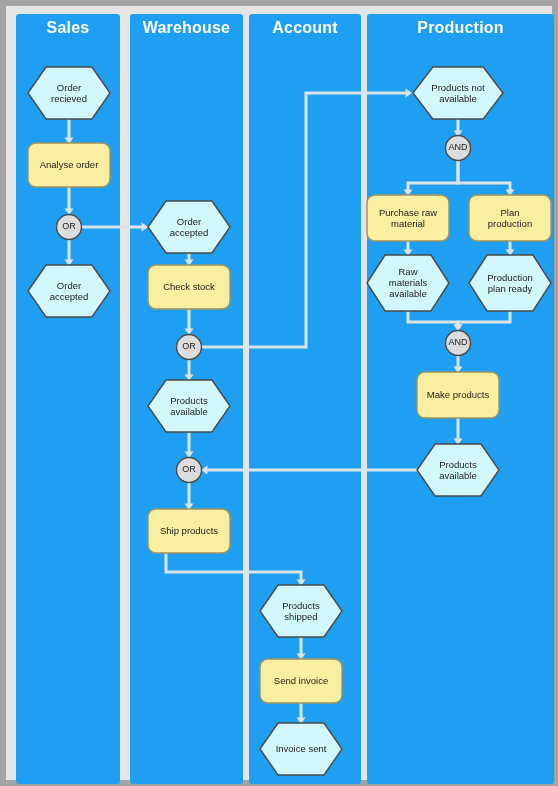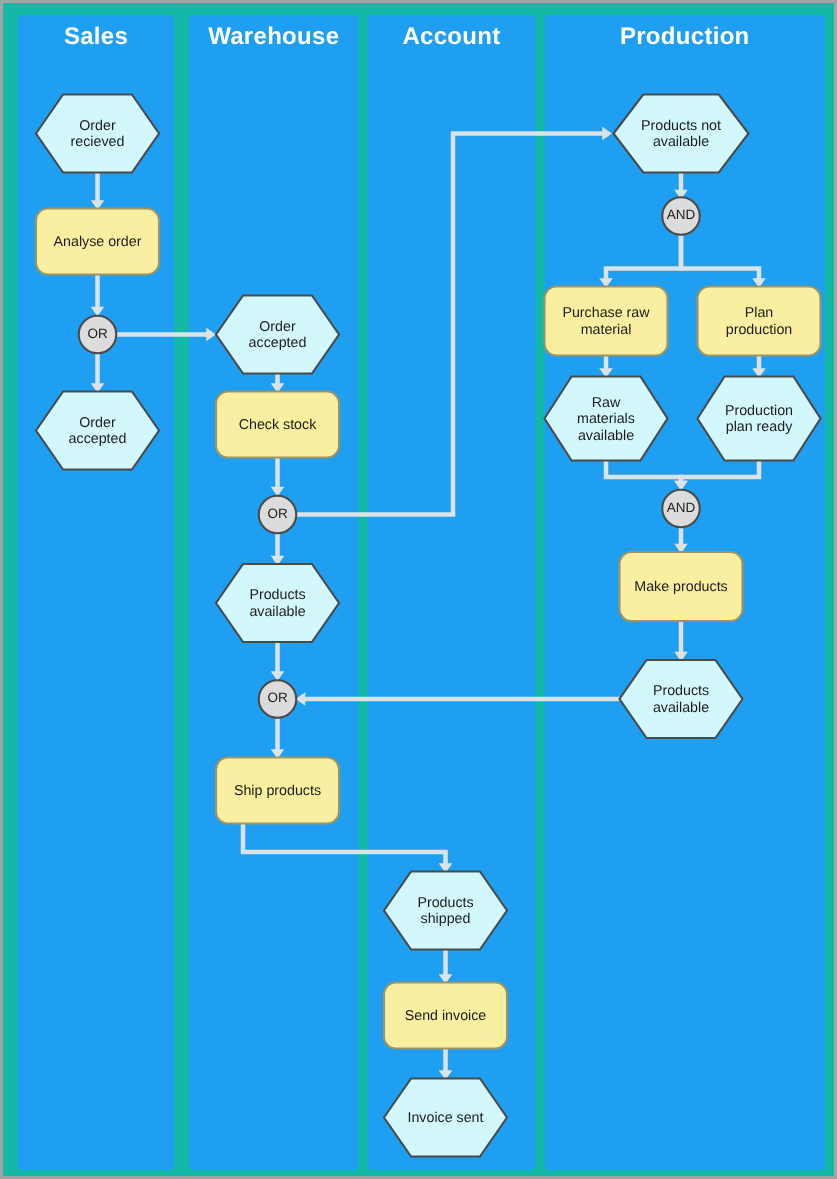--- a/index.html
+++ b/index.html
@@ -7,22 +7,22 @@
   body{
     width:558px;height:786px;
     background:#ffffff;
     font-family:"Liberation Sans", sans-serif;
     overflow:hidden;
   }
   #canvas{
     position:relative;
     width:558px;height:786px;
     box-sizing:border-box;
-    border:2px solid #a3a3a3;
-    background:#14b8a6;
+    border:6px solid #a3a3a3;
+    background:#e5e5e5;
   }
   svg#diagram{position:absolute;left:0;top:0;width:558px;height:786px;display:block;}
 
   .lane-rect{fill:#1E9FF2;stroke:none;}
   .lane-title{
     fill:#ffffff;
     font-family:"Liberation Sans", sans-serif;
     font-size:16px;
     font-weight:bold;
     text-anchor:middle;

